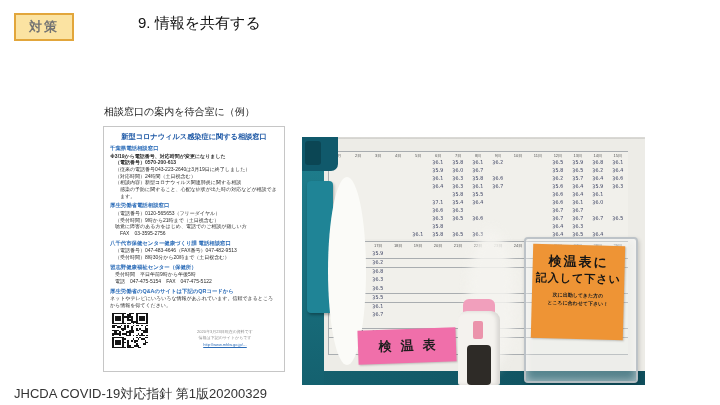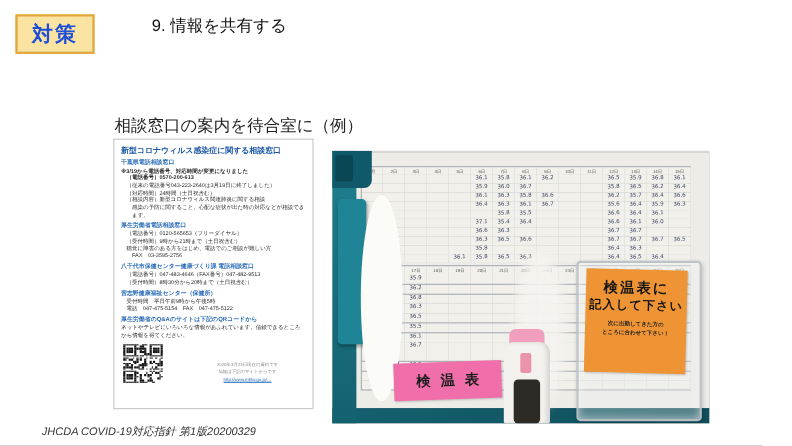--- a/index.html
+++ b/index.html
@@ -2,31 +2,31 @@
 <html><head>
 <meta charset="utf-8">
 <style>
   * { box-sizing: border-box; margin: 0; padding: 0; }
   html,body { width:720px; height:405px; }
   body { font-family: "Liberation Sans", "DejaVu Sans", sans-serif; background:#888; }
   .slide { position:relative; width:720px; height:405px; background:#ffffff; overflow:hidden; }
 
   
   .badge { position:absolute; left:14px; top:13px; background:#FBE3A2; border:2px solid #E2A63B;
-           color:#1d4ed8; font-size:19px; font-weight:700; padding:3px 13px; letter-spacing:2px; }
+           color:#737373; font-size:13px; font-weight:700; padding:3px 13px; letter-spacing:2px; }
   .heading { position:absolute; left:138px; top:14px; font-size:15px; color:#111; }
   .points { position:absolute; left:176px; top:36px; font-size:14.5px; color:#111; }
   .points .pt { line-height:24px; white-space:pre; }
-  .caption { position:absolute; left:104px; top:105px; font-size:15px; color:#222; }
-  .footer { position:absolute; left:14px; top:385px; font-size:10px; font-style:italic; color:#333;margin-left:24px; }
+  .caption { position:absolute; left:104px; top:105px; font-size:10px; color:#222; }
+  .footer { position:absolute; left:14px; top:385px; font-size:13px; color:#333; }
 
   
   .flyer { position:absolute; left:103px; top:126px; width:182px; height:246px; background:#fff;
            border:1px solid #c6c6c6; padding:5px 6px 4px 6px; overflow:hidden; }
-  .ftitle { font-size:7.2px; font-weight:700; color:#1C57A5; margin-bottom:2px; }
+  .ftitle { font-size:7.2px; font-weight:700; color:#1C57A5; text-align:center; margin-bottom:2px; }
   .fsec { margin-top:3px; }
   .fsec-h { font-size:5.4px; font-weight:700; color:#2B6CB8; line-height:1.4; }
   .fline { font-size:5px; color:#2a2a2a; line-height:1.34; }
   .fline.bold { font-weight:700; }
   .fline.indent { padding-left:5px; }
   .fline.indent2 { padding-left:10px; }
   .fline.indent.bold { font-weight:700; }
   .qrrow { margin-top:4px; display:flex; align-items:flex-end; }
   .qr { width:36px; height:36px; position:relative; margin-left:2px; background:#fff; }
   .qm { position:absolute; background:#161616; }

